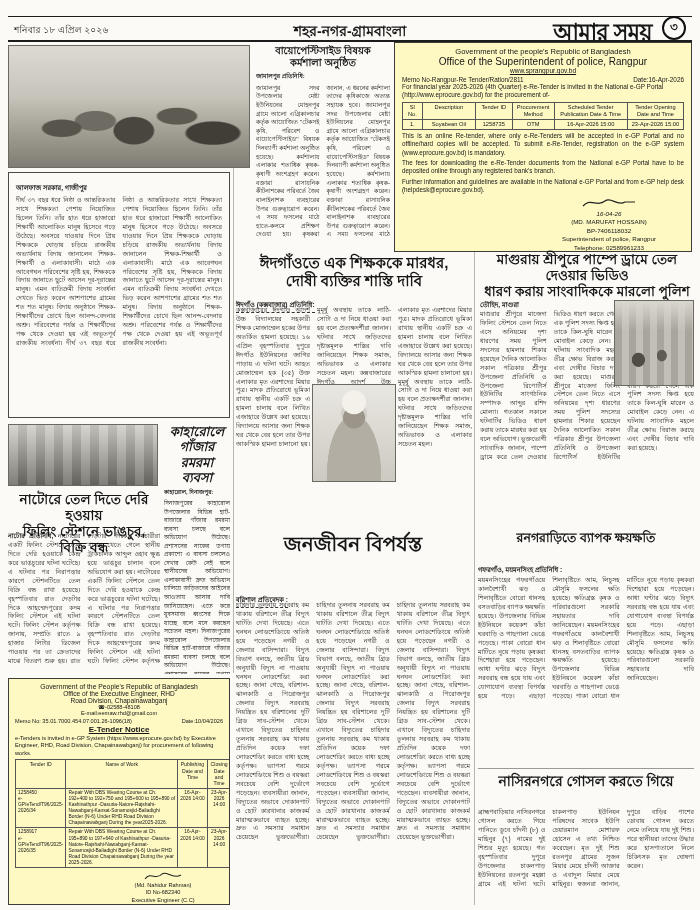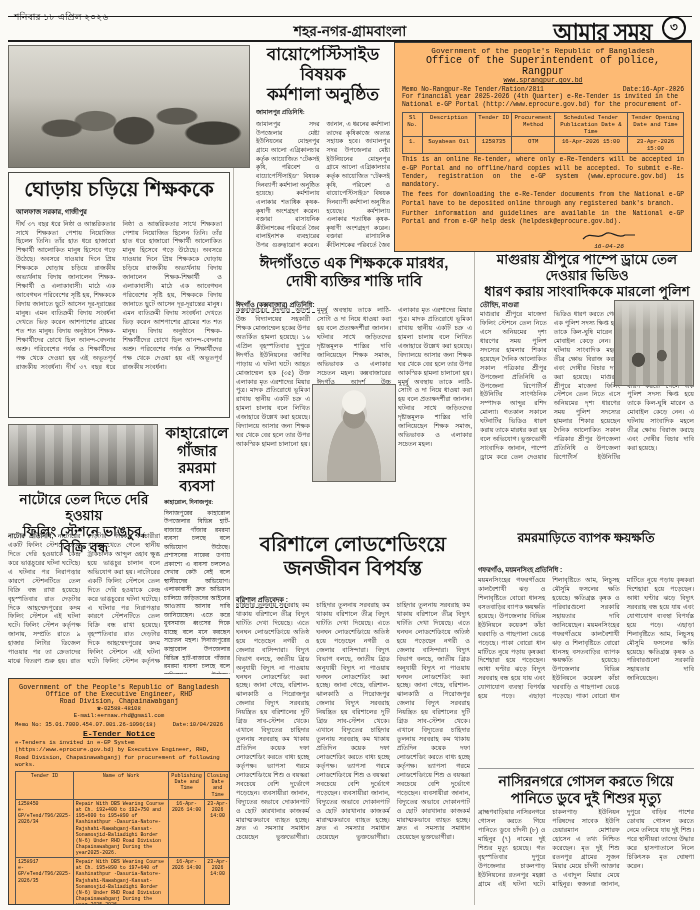--- a/index.html
+++ b/index.html
@@ -43,21 +43,21 @@
   
   .headline{font-weight:bold;text-align:center;line-height:1.18;}
   .byline{font-weight:bold;font-size:6.6px;}
   .byline.dashed{border-bottom:1px dashed #333;display:inline-block;padding-bottom:1px;}
   .body-text{font-size:6.3px;line-height:1.42;text-align:justify;overflow:hidden;
     -webkit-hyphens:auto;hyphens:auto;}
   .cols2{column-count:2;column-gap:7px;}
   .cols3{column-count:3;column-gap:7px;}
   .boxed{border:1px solid #4a4a46;box-sizing:border-box;padding:5px 7px;background:#fbfaf6;}
   
-  .notice{font-family:Liberation Mono, monospace;box-sizing:border-box;background:#fdba74;
+  .notice{font-family:Liberation Sans, sans-serif;box-sizing:border-box;background:#fef9c3;
     border:1px solid #3c3c38;overflow:hidden;}
   .notice .c{text-align:center;}
   .notice .u{text-decoration:underline;}
   .notice-line1{font-size:7.6px;}
   .notice-line2{font-size:10px;}
   .notice-line3{font-size:6.6px;}
   .memo-row{display:flex;justify-content:space-between;font-size:6.4px;margin-top:2px;}
   .notice-title{font-size:8.6px;font-weight:bold;text-align:center;text-decoration:underline;margin:1px 0;}
   .notice-intro{font-size:6.4px;line-height:1.3;}
   table.tnd{border-collapse:collapse;width:100%;margin-top:2px;}
@@ -71,41 +71,40 @@
   .scribble{display:block;margin:0 auto;}
   .footer-notice-title{font-size:8.4px;font-weight:bold;margin-top:3px;}
   .footer-notice-text{font-size:6px;line-height:1.3;text-align:justify;}
 </style>
 </head>
 <body>
 
 <div id="page">
 
   <div class="abs rule" style="left:8px;top:16px;width:684px;height:1px;"></div>
-  <div class="abs hdr-date" style="left:14px;top:10px;">শনিবার ১৮ এপ্রিল ২০২৬</div>
+  <div class="abs hdr-date" style="left:14px;top:23px;">শনিবার ১৮ এপ্রিল ২০২৬</div>
   <div class="abs hdr-section" style="left:0;top:20px;">শহর-নগর-গ্রামবাংলা</div>
   <div class="abs masthead" style="right:48px;top:15px;">আমার সময়</div>
   <div class="abs page-circle" style="right:14px;top:16px;">৩</div>
   <div class="abs rule" style="left:8px;top:40px;width:684px;height:2px;"></div>
 
   <div class="abs hairline-v" style="left:233px;top:45px;height:628px;"></div>
   <div class="abs hairline-v" style="left:474px;top:252px;height:653px;"></div>
 
   <div class="abs photo photo-horse" style="left:8px;top:45px;width:242px;height:123px;"></div>
 
   <div class="abs boxed" style="left:8px;top:172px;width:222px;height:246px;">
     <div class="headline" style="font-size:20px;">
-      <div>ঘোড়ায় চড়িয়ে শিক্ষককে</div>
     </div>
     <div class="byline" style="margin:4px 0 2px;">আলফাজ সরকার, গাজীপুর</div>
     <div class="body-text cols2" style="height:156px;">দীর্ঘ ৩৭ বছর ধরে নিষ্ঠা ও আন্তরিকতার সাথে শিক্ষকতা পেশায় নিয়োজিত ছিলেন তিনি। তাঁর হাত ধরে হাজারো শিক্ষার্থী আলোকিত মানুষ হিসেবে গড়ে উঠেছে। অবসরে যাওয়ার দিনে প্রিয় শিক্ষককে ঘোড়ায় চড়িয়ে রাজকীয় অভ্যর্থনায় বিদায় জানালেন শিক্ষক-শিক্ষার্থী ও এলাকাবাসী। মাঠে এক আবেগঘন পরিবেশের সৃষ্টি হয়, শিক্ষককে বিদায় জানাতে ছুটে আসেন দূর-দূরান্তের মানুষ। এমন ব্যতিক্রমী বিদায় সংবর্ধনা দেখতে ভিড় করেন আশপাশের গ্রামের শত শত মানুষ। বিদায় অনুষ্ঠানে শিক্ষক-শিক্ষার্থীদের চোখে ছিল আনন্দ-বেদনার অশ্রু। পরিবেশের পর্যন্ত ও শিক্ষার্থীদের পক্ষ থেকে দেওয়া হয় এই অভূতপূর্ব রাজকীয় সংবর্ধনা। দীর্ঘ ৩৭ বছর ধরে নিষ্ঠা ও আন্তরিকতার সাথে শিক্ষকতা পেশায় নিয়োজিত ছিলেন তিনি। তাঁর হাত ধরে হাজারো শিক্ষার্থী আলোকিত মানুষ হিসেবে গড়ে উঠেছে। অবসরে যাওয়ার দিনে প্রিয় শিক্ষককে ঘোড়ায় চড়িয়ে রাজকীয় অভ্যর্থনায় বিদায় জানালেন শিক্ষক-শিক্ষার্থী ও এলাকাবাসী। মাঠে এক আবেগঘন পরিবেশের সৃষ্টি হয়, শিক্ষককে বিদায় জানাতে ছুটে আসেন দূর-দূরান্তের মানুষ। এমন ব্যতিক্রমী বিদায় সংবর্ধনা দেখতে ভিড় করেন আশপাশের গ্রামের শত শত মানুষ। বিদায় অনুষ্ঠানে শিক্ষক-শিক্ষার্থীদের চোখে ছিল আনন্দ-বেদনার অশ্রু। পরিবেশের পর্যন্ত ও শিক্ষার্থীদের পক্ষ থেকে দেওয়া হয় এই অভূতপূর্ব রাজকীয় সংবর্ধনা।</div>
   </div>
 
   <div class="abs" style="left:256px;top:45px;width:134px;height:205px;overflow:hidden;">
-    <div class="headline" style="font-size:17px;">
+    <div class="headline" style="font-size:10px;">
       <div>বায়োপেস্টিসাইড বিষয়ক</div>
       <div>কর্মশালা অনুষ্ঠিত</div>
     </div>
     <div class="byline" style="font-size:6px;margin:2px 0;">জামালপুর প্রতিনিধি:</div>
     <div class="body-text cols2" style="height:162px;font-size:6.1px;">জামালপুর সদর উপজেলার মেষ্টা ইউনিয়নের মোহনপুর গ্রামে আলো এগ্রিকালচার কর্তৃক আয়োজিত ''টেকসই কৃষি, পরিবেশ ও বায়োপেস্টিসাইড'' বিষয়ক দিনব্যাপী কর্মশালা অনুষ্ঠিত হয়েছে। কর্মশালায় এলাকার শতাধিক কৃষক-কৃষাণী অংশগ্রহণ করেন। বক্তারা রাসায়নিক কীটনাশকের পরিবর্তে জৈব বালাইনাশক ব্যবহারের উপর গুরুত্বারোপ করেন। এ সময় ফসলের মাঠে হাতে-কলমে প্রশিক্ষণ দেওয়া হয়। কৃষকরা জানান, এ ধরনের কর্মশালা তাদের কৃষিকাজে অত্যন্ত সহায়ক হবে। জামালপুর সদর উপজেলার মেষ্টা ইউনিয়নের মোহনপুর গ্রামে আলো এগ্রিকালচার কর্তৃক আয়োজিত ''টেকসই কৃষি, পরিবেশ ও বায়োপেস্টিসাইড'' বিষয়ক দিনব্যাপী কর্মশালা অনুষ্ঠিত হয়েছে। কর্মশালায় এলাকার শতাধিক কৃষক-কৃষাণী অংশগ্রহণ করেন। বক্তারা রাসায়নিক কীটনাশকের পরিবর্তে জৈব বালাইনাশক ব্যবহারের উপর গুরুত্বারোপ করেন। এ সময় ফসলের মাঠে হাতে-কলমে প্রশিক্ষণ দেওয়া হয়। কৃষকরা জানান, এ ধরনের কর্মশালা তাদের কৃষিকাজে অত্যন্ত সহায়ক হবে।</div>
   </div>
 
   <div class="abs notice" style="left:394px;top:42px;width:298px;height:210px;padding:4px 7px;">
     <div class="c notice-line1">Government of the people's Republic of Bangladesh</div>
     <div class="c notice-line2">Office of the Superintendent of police, Rangpur</div>
@@ -165,21 +164,21 @@
     <div>মাগুরায় শ্রীপুরে পাম্পে ড্রামে তেল দেওয়ার ভিডিও</div>
     <div>ধারণ করায় সাংবাদিককে মারলো পুলিশ</div>
   </div>
   <div class="abs byline" style="left:480px;top:299px;">তৌহিদ, মাগুরা</div>
   <div class="abs body-text cols3" style="left:480px;top:310px;width:214px;height:218px;">মাগুরার শ্রীপুরে মাজেদা ফিলিং স্টেশনে তেল নিতে এসে অনিয়মের দৃশ্য ধারণের সময় পুলিশ সদস্যের হামলার শিকার হয়েছেন দৈনিক আলোকিত সকাল পত্রিকার শ্রীপুর উপজেলা প্রতিনিধি ও উপজেলা রিপোর্টার্স ইউনিটির সাংগঠনিক সম্পাদক আব্দুর রশিদ মোল্যা। গতকাল সকালে ঘটনাটির ভিডিও ধারণ করায় তাকে মারধর করা হয় বলে অভিযোগ। ভুক্তভোগী সাংবাদিক জানান, পাম্পে ড্রামে করে তেল দেওয়ার ভিডিও ধারণ করতে গেলে এক পুলিশ সদস্য ক্ষিপ্ত হয়ে তাকে কিল-ঘুষি মারেন ও মোবাইল কেড়ে নেন। এ ঘটনায় সাংবাদিক মহলে তীব্র ক্ষোভ বিরাজ করছে এবং দোষীর বিচার দাবি করা হয়েছে। মাগুরার শ্রীপুরে মাজেদা ফিলিং স্টেশনে তেল নিতে এসে অনিয়মের দৃশ্য ধারণের সময় পুলিশ সদস্যের হামলার শিকার হয়েছেন দৈনিক আলোকিত সকাল পত্রিকার শ্রীপুর উপজেলা প্রতিনিধি ও উপজেলা রিপোর্টার্স ইউনিটির সাংগঠনিক সম্পাদক আব্দুর রশিদ মোল্যা। গতকাল সকালে ঘটনাটির ভিডিও ধারণ করায় তাকে মারধর করা হয় বলে অভিযোগ। ভুক্তভোগী সাংবাদিক জানান, পাম্পে ড্রামে করে তেল দেওয়ার ভিডিও ধারণ করতে গেলে এক পুলিশ সদস্য ক্ষিপ্ত হয়ে তাকে কিল-ঘুষি মারেন ও মোবাইল কেড়ে নেন। এ ঘটনায় সাংবাদিক মহলে তীব্র ক্ষোভ বিরাজ করছে এবং দোষীর বিচার দাবি করা হয়েছে।</div>
   <div class="abs photo photo-street" style="left:614px;top:300px;width:80px;height:86px;"></div>
 
   <div class="abs photo photo-filling" style="left:8px;top:424px;width:150px;height:62px;"></div>
 
   <div class="abs" style="left:164px;top:424px;width:66px;height:250px;overflow:hidden;">
-    <div class="headline" style="font-size:15px;">
+    <div class="headline" style="font-size:13px;font-style:italic;">
       <div>কাহারোলে গাঁজার</div>
       <div>রমরমা ব্যবসা</div>
     </div>
     <div class="byline" style="font-size:5.8px;margin:2px 0;">কাহারোল, দিনাজপুর:</div>
     <div class="body-text" style="font-size:6px;">দিনাজপুরের কাহারোল উপজেলার বিভিন্ন হাট-বাজারে গাঁজার রমরমা ব্যবসা চলছে বলে অভিযোগ উঠেছে। প্রশাসনের নাকের ডগায় প্রকাশ্যে এ ব্যবসা চললেও দেখার কেউ নেই বলে স্থানীয়দের অভিযোগ। এলাকাবাসী দ্রুত অভিযান চালিয়ে জড়িতদের আইনের আওতায় আনার দাবি জানিয়েছেন। এতে করে যুবসমাজ ধ্বংসের দিকে যাচ্ছে বলে মনে করছেন সচেতন মহল। দিনাজপুরের কাহারোল উপজেলার বিভিন্ন হাট-বাজারে গাঁজার রমরমা ব্যবসা চলছে বলে অভিযোগ উঠেছে। প্রশাসনের নাকের ডগায় প্রকাশ্যে এ ব্যবসা চললেও দেখার কেউ নেই বলে স্থানীয়দের অভিযোগ। এলাকাবাসী দ্রুত অভিযান চালিয়ে জড়িতদের আইনের আওতায় আনার দাবি জানিয়েছেন। এতে করে যুবসমাজ ধ্বংসের দিকে যাচ্ছে বলে মনে করছেন সচেতন মহল। দিনাজপুরের কাহারোল উপজেলার বিভিন্ন হাট-বাজারে গাঁজার রমরমা ব্যবসা চলছে বলে অভিযোগ উঠেছে। প্রশাসনের নাকের ডগায় প্রকাশ্যে এ ব্যবসা চললেও দেখার কেউ নেই বলে স্থানীয়দের অভিযোগ। এলাকাবাসী দ্রুত অভিযান চালিয়ে জড়িতদের আইনের আওতায় আনার দাবি জানিয়েছেন। এতে করে যুবসমাজ ধ্বংসের দিকে যাচ্ছে বলে মনে করছেন সচেতন মহল।</div>
   </div>
 
   <div class="abs headline" style="left:8px;top:492px;width:152px;font-size:13.5px;">
     <div>নাটোরে তেল দিতে দেরি হওয়ায়</div>
     <div>ফিলিং স্টেশনে ভাঙচুর, বিক্রি বন্ধ</div>
@@ -236,34 +235,32 @@
       <div>(Md. Nahidur Rahman)</div>
       <div>ID No-682340</div>
       <div>Executive Engineer (C.C)</div>
       <div>Road Division, Chapainawabganj</div>
     </div>
     <div class="footer-notice-title">E-Tender Notice</div>
     <div class="footer-notice-text">e-Tenders is invited in e-GP System (https://www.eprocure.gov.bd) by Executive Engineer, RHD, Road Division, Chapainawabganj for procurement of following works.</div>
   </div>
 
   <div class="abs headline" style="left:240px;top:533px;width:226px;font-size:20px;">
-    <div>বরিশালে লোডশেডিংয়ে</div>
     <div>জনজীবন বিপর্যস্ত</div>
   </div>
   <div class="abs" style="left:236px;top:588px;">
     <span class="byline dashed">বরিশাল প্রতিবেদক :</span>
   </div>
   <div class="abs body-text cols3" style="left:236px;top:601px;width:234px;height:302px;">চাহিদার তুলনায় সরবরাহ কম থাকায় বরিশালে তীব্র বিদ্যুৎ ঘাটতি দেখা দিয়েছে। এতে ঘনঘন লোডশেডিংয়ে অতিষ্ঠ হয়ে পড়েছেন নগরী ও জেলার বাসিন্দারা। বিদ্যুৎ বিভাগ বলছে, জাতীয় গ্রিড অনুযায়ী বিদ্যুৎ না পাওয়ায় ঘনঘন লোডশেডিং করা হচ্ছে। জানা গেছে, বরিশাল-ঝালকাঠি ও পিরোজপুর জেলার বিদ্যুৎ সরবরাহ নিয়ন্ত্রিত হয় বরিশালের দুটি গ্রিড সাব-স্টেশন থেকে। এখানে বিদ্যুতের চাহিদার তুলনায় সরবরাহ কম থাকায় প্রতিদিন কয়েক দফা লোডশেডিং করতে বাধ্য হচ্ছে কর্তৃপক্ষ। ভ্যাপসা গরমে লোডশেডিংয়ে শিশু ও বয়স্করা সবচেয়ে বেশি দুর্ভোগে পড়েছেন। ব্যবসায়ীরা জানান, বিদ্যুতের অভাবে দোকানপাট ও ছোট কারখানার কাজকর্ম মারাত্মকভাবে ব্যাহত হচ্ছে। দ্রুত এ সমস্যার সমাধান চেয়েছেন ভুক্তভোগীরা। চাহিদার তুলনায় সরবরাহ কম থাকায় বরিশালে তীব্র বিদ্যুৎ ঘাটতি দেখা দিয়েছে। এতে ঘনঘন লোডশেডিংয়ে অতিষ্ঠ হয়ে পড়েছেন নগরী ও জেলার বাসিন্দারা। বিদ্যুৎ বিভাগ বলছে, জাতীয় গ্রিড অনুযায়ী বিদ্যুৎ না পাওয়ায় ঘনঘন লোডশেডিং করা হচ্ছে। জানা গেছে, বরিশাল-ঝালকাঠি ও পিরোজপুর জেলার বিদ্যুৎ সরবরাহ নিয়ন্ত্রিত হয় বরিশালের দুটি গ্রিড সাব-স্টেশন থেকে। এখানে বিদ্যুতের চাহিদার তুলনায় সরবরাহ কম থাকায় প্রতিদিন কয়েক দফা লোডশেডিং করতে বাধ্য হচ্ছে কর্তৃপক্ষ। ভ্যাপসা গরমে লোডশেডিংয়ে শিশু ও বয়স্করা সবচেয়ে বেশি দুর্ভোগে পড়েছেন। ব্যবসায়ীরা জানান, বিদ্যুতের অভাবে দোকানপাট ও ছোট কারখানার কাজকর্ম মারাত্মকভাবে ব্যাহত হচ্ছে। দ্রুত এ সমস্যার সমাধান চেয়েছেন ভুক্তভোগীরা। চাহিদার তুলনায় সরবরাহ কম থাকায় বরিশালে তীব্র বিদ্যুৎ ঘাটতি দেখা দিয়েছে। এতে ঘনঘন লোডশেডিংয়ে অতিষ্ঠ হয়ে পড়েছেন নগরী ও জেলার বাসিন্দারা। বিদ্যুৎ বিভাগ বলছে, জাতীয় গ্রিড অনুযায়ী বিদ্যুৎ না পাওয়ায় ঘনঘন লোডশেডিং করা হচ্ছে। জানা গেছে, বরিশাল-ঝালকাঠি ও পিরোজপুর জেলার বিদ্যুৎ সরবরাহ নিয়ন্ত্রিত হয় বরিশালের দুটি গ্রিড সাব-স্টেশন থেকে। এখানে বিদ্যুতের চাহিদার তুলনায় সরবরাহ কম থাকায় প্রতিদিন কয়েক দফা লোডশেডিং করতে বাধ্য হচ্ছে কর্তৃপক্ষ। ভ্যাপসা গরমে লোডশেডিংয়ে শিশু ও বয়স্করা সবচেয়ে বেশি দুর্ভোগে পড়েছেন। ব্যবসায়ীরা জানান, বিদ্যুতের অভাবে দোকানপাট ও ছোট কারখানার কাজকর্ম মারাত্মকভাবে ব্যাহত হচ্ছে। দ্রুত এ সমস্যার সমাধান চেয়েছেন ভুক্তভোগীরা।</div>
 
   <div class="abs headline" style="left:478px;top:531px;width:216px;font-size:12.5px;">
-    <div>রমরমাড়িতে ব্যাপক ক্ষয়ক্ষতি</div>
+    <div>রনগরাড়িতে ব্যাপক ক্ষয়ক্ষতি</div>
   </div>
   <div class="abs byline" style="left:478px;top:564px;">গফরগাঁও, ময়মনসিংহ প্রতিনিধি :</div>
   <div class="abs body-text cols3" style="left:478px;top:576px;width:216px;height:190px;">ময়মনসিংহের গফরগাঁওয়ে কালবৈশাখী ঝড় ও শিলাবৃষ্টিতে বোরো ধানসহ বসতবাড়ির ব্যাপক ক্ষয়ক্ষতি হয়েছে। উপজেলার বিভিন্ন ইউনিয়নে কয়েকশ কাঁচা ঘরবাড়ি ও গাছপালা ভেঙে পড়েছে। পাকা বোরো ধান মাটিতে নুয়ে পড়ায় কৃষকরা দিশেহারা হয়ে পড়েছেন। আধা ঘণ্টার ঝড়ে বিদ্যুৎ সরবরাহ বন্ধ হয়ে যায় এবং যোগাযোগ ব্যবস্থা বিপর্যস্ত হয়ে পড়ে। এছাড়া শিলাবৃষ্টিতে আম, লিচুসহ মৌসুমি ফসলের ক্ষতি হয়েছে। ক্ষতিগ্রস্ত কৃষক ও পরিবারগুলো সরকারি সহায়তার দাবি জানিয়েছেন। ময়মনসিংহের গফরগাঁওয়ে কালবৈশাখী ঝড় ও শিলাবৃষ্টিতে বোরো ধানসহ বসতবাড়ির ব্যাপক ক্ষয়ক্ষতি হয়েছে। উপজেলার বিভিন্ন ইউনিয়নে কয়েকশ কাঁচা ঘরবাড়ি ও গাছপালা ভেঙে পড়েছে। পাকা বোরো ধান মাটিতে নুয়ে পড়ায় কৃষকরা দিশেহারা হয়ে পড়েছেন। আধা ঘণ্টার ঝড়ে বিদ্যুৎ সরবরাহ বন্ধ হয়ে যায় এবং যোগাযোগ ব্যবস্থা বিপর্যস্ত হয়ে পড়ে। এছাড়া শিলাবৃষ্টিতে আম, লিচুসহ মৌসুমি ফসলের ক্ষতি হয়েছে। ক্ষতিগ্রস্ত কৃষক ও পরিবারগুলো সরকারি সহায়তার দাবি জানিয়েছেন।</div>
 
   <div class="abs rule" style="left:478px;top:768px;width:216px;height:1px;background:#999;"></div>
   <div class="abs headline" style="left:478px;top:773px;width:216px;font-size:14px;">
     <div>নাসিরনগরে গোসল করতে গিয়ে</div>
-    <div>পানিতে ডুবে দুই শিশুর মৃত্যু</div>
   </div>
   <div class="abs body-text cols3" style="left:478px;top:808px;width:216px;height:97px;">ব্রাহ্মণবাড়িয়ার নাসিরনগরে গোসল করতে গিয়ে পানিতে ডুবে চাঁদনী (৮) ও মাহিনুর (৭) নামের দুই শিশুর মৃত্যু হয়েছে। গত বৃহস্পতিবার দুপুরে উপজেলার চাকলপাড় ইউনিয়নের রতনপুর মহল্লা গ্রামে এই ঘটনা ঘটে। চাকলপাড় ইউনিয়ন পরিষদের সাবেক ইউপি চেয়ারম্যান মোশারফ হোসেন এ তথ্য নিশ্চিত করেছেন। মৃত দুই শিশু রতনপুর গ্রামের সুজন মিয়ার মেয়ে চাঁদনী আক্তার ও এবাদুল মিয়ার মেয়ে মাহিনুর। স্বজনরা জানান, দুপুরে বাড়ির পাশের ডোবায় গোসল করতে নেমে তলিয়ে যায় দুই শিশু। পরে স্থানীয়রা তাদের উদ্ধার করে হাসপাতালে নিলে চিকিৎসক মৃত ঘোষণা করেন।</div>
 
 </div>
 
 </body></html>

